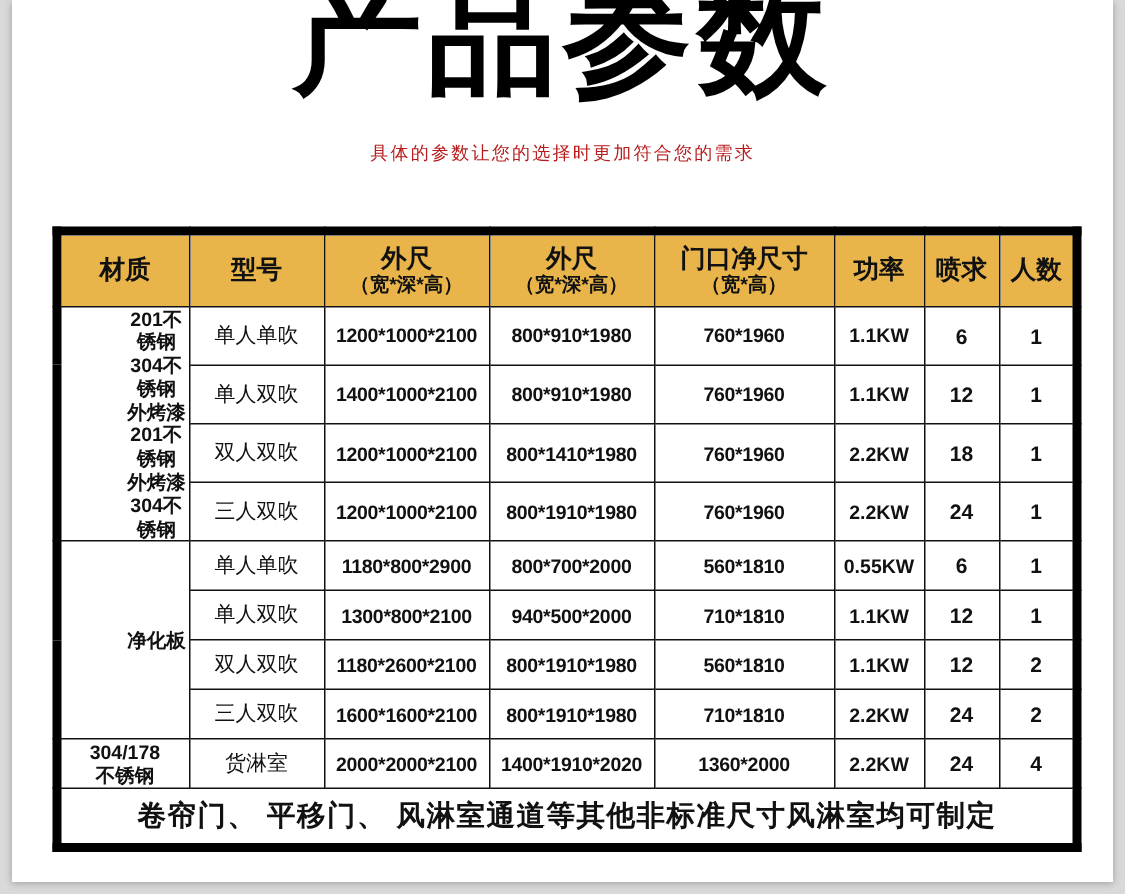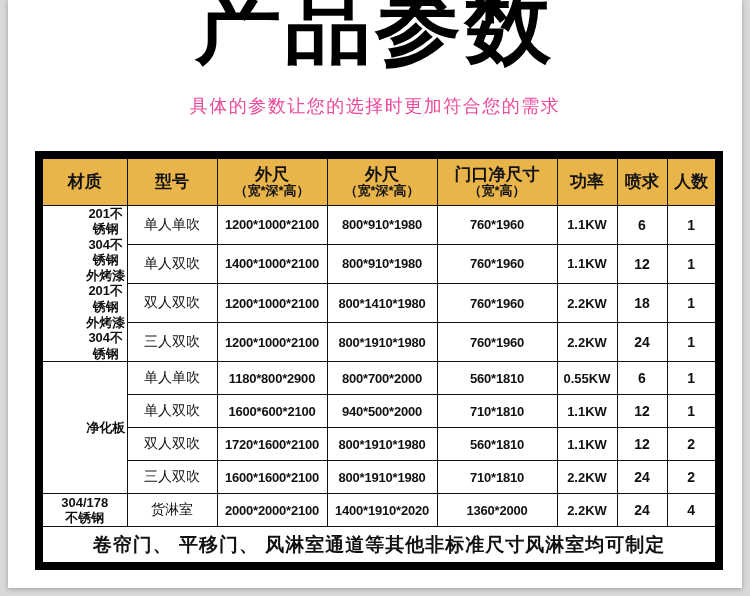--- a/index.html
+++ b/index.html
@@ -14,27 +14,27 @@
     background:#ffffff;overflow:hidden;
     box-shadow:0 1px 5px rgba(0,0,0,0.28);
   }
   .title{
     margin-top:-16px;line-height:0.95;
     text-align:center;font-size:86px;font-weight:900;
     letter-spacing:4px;color:#000;white-space:nowrap;
   }
   .subtitle{
     margin-top:28px;text-align:center;
-    font-size:18px;color:#ec4899;letter-spacing:1.5px;font-family:Liberation Mono, monospace;
+    font-size:12px;color:#b91c1c;letter-spacing:1.5px;font-family:Liberation Mono, monospace;
   }
   table.spec{
     position:absolute;left:27px;top:151px;
     border-collapse:collapse;table-layout:fixed;width:680px;
   }
-  table.spec{border:8px solid #000000;}
+  table.spec{border:6px solid #000000;}
   table.spec th,table.spec td{
     border:1px solid #111;padding:0;text-align:center;vertical-align:middle;
     overflow:hidden;
   }
   tr.head-row{height:50px;}
   tr.data-row{height:33px;}
   tr.note-row{height:39px;}
   th{background:var(--head-bg);font-weight:700;color:#111;}
   .h-main{font-size:17px;line-height:1.15;}
   .h-sub{font-size:13px;line-height:1.1;font-weight:700;}
@@ -162,30 +162,30 @@
         <td class="model-cell">单人单吹</td>
         <td class="dim-cell">1180*800*2900</td>
         <td class="dim-cell">800*700*2000</td>
         <td class="dim-cell">560*1810</td>
         <td class="power-cell">0.55KW</td>
         <td class="count-cell">6</td>
         <td class="count-cell">1</td>
       </tr>
       <tr class="data-row">
         <td class="model-cell">单人双吹</td>
-        <td class="dim-cell">1600*600*2100</td>
+        <td class="dim-cell">1300*800*2100</td>
         <td class="dim-cell">940*500*2000</td>
         <td class="dim-cell">710*1810</td>
         <td class="power-cell">1.1KW</td>
         <td class="count-cell">12</td>
         <td class="count-cell">1</td>
       </tr>
       <tr class="data-row">
         <td class="model-cell">双人双吹</td>
-        <td class="dim-cell">1720*1600*2100</td>
+        <td class="dim-cell">1180*2600*2100</td>
         <td class="dim-cell">800*1910*1980</td>
         <td class="dim-cell">560*1810</td>
         <td class="power-cell">1.1KW</td>
         <td class="count-cell">12</td>
         <td class="count-cell">2</td>
       </tr>
       <tr class="data-row">
         <td class="model-cell">三人双吹</td>
         <td class="dim-cell">1600*1600*2100</td>
         <td class="dim-cell">800*1910*1980</td>

